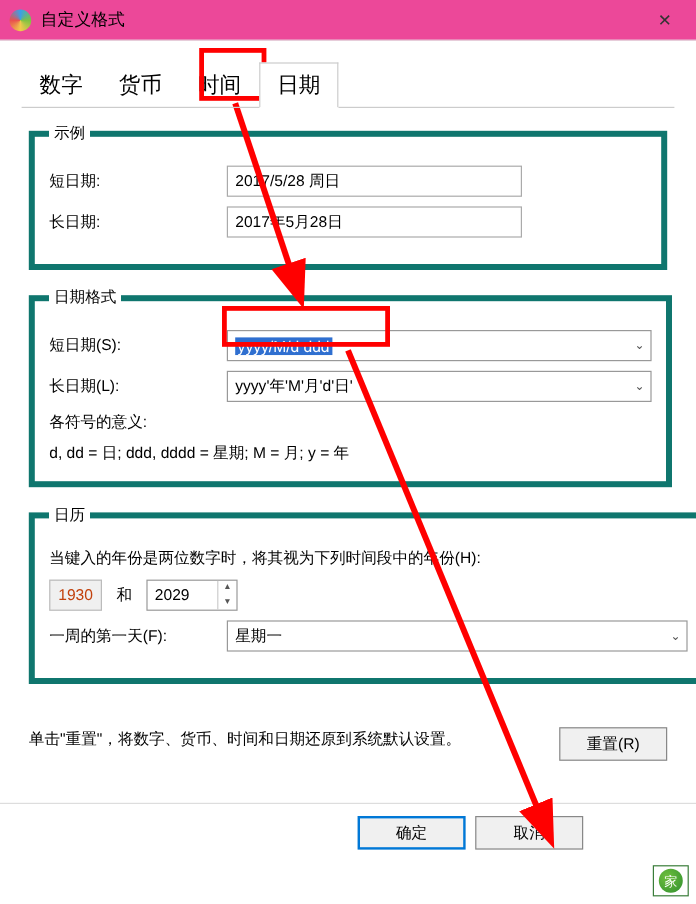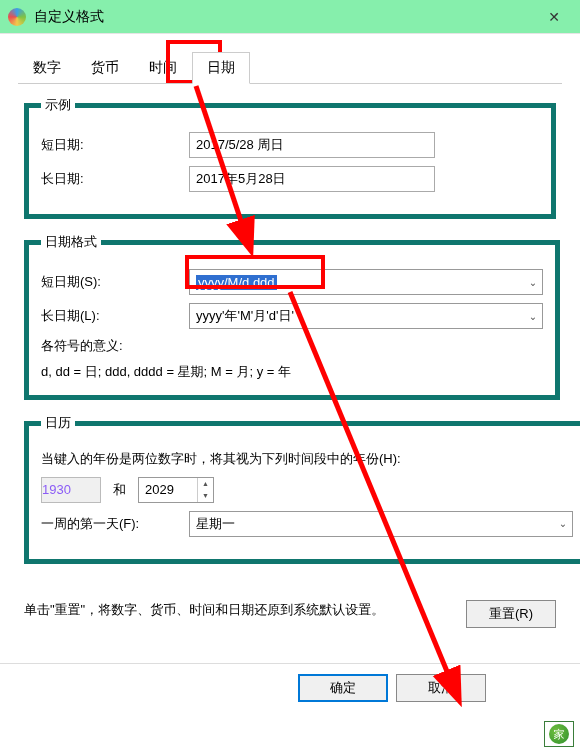--- a/index.html
+++ b/index.html
@@ -10,21 +10,21 @@
       background: #fff;
       color: #000;
       position: relative;
     }
     .titlebar {
       height: 34px;
       border-bottom: 1px solid #e5e5e5;
       display: flex;
       align-items: center;
       padding: 0 8px;
-      background: #86efac;
+      background: #ec4899;
     }
     .titlebar .icon {
       width: 18px; height: 18px;
       border-radius: 50%;
       background: conic-gradient(#3aa0e8, #7fc242, #f2c94c, #e94f4f, #3aa0e8);
       margin-right: 8px;
     }
     .titlebar .title { flex: 1; font-size: 14px; }
     .titlebar .close {
       width: 36px; height: 28px;
@@ -33,21 +33,21 @@
       font-size: 14px;
       color: #333;
     }
     .tabs {
       display: flex;
       padding: 18px 18px 0 18px;
       position: relative;
     }
     .tab {
       padding: 6px 14px;
-      font-size: 14px;
+      font-size: 18px;
       border: 1px solid transparent;
       cursor: pointer;
       position: relative;
       background: #fff;
     }
     .tab.active {
       border: 1px solid #ccc;
       border-bottom-color: #fff;
       z-index: 2;
     }
@@ -103,27 +103,27 @@
       overflow: hidden;
     }
     .combo-caret {
       width: 18px;
       text-align: center;
       color: #555;
       font-size: 10px;
     }
     .note { font-size: 13px; margin-top: 8px; line-height: 1.4; }
     .year-input {
-      width: 60px; height: 26px;
+      width: 44px; height: 26px;
       border: 1px solid #bbb;
       background: #f0f0f0;
-      text-align: left;
+      text-align: center;
       line-height: 24px;
       font-size: 13px;
-      color: #8b5cf6;
+      color: #c2410c;
     }
     .spinner {
       display: flex;
       border: 1px solid #999;
       height: 26px;
     }
     .spinner-val {
       width: 58px;
       text-align: left;
       padding: 0 6px;

